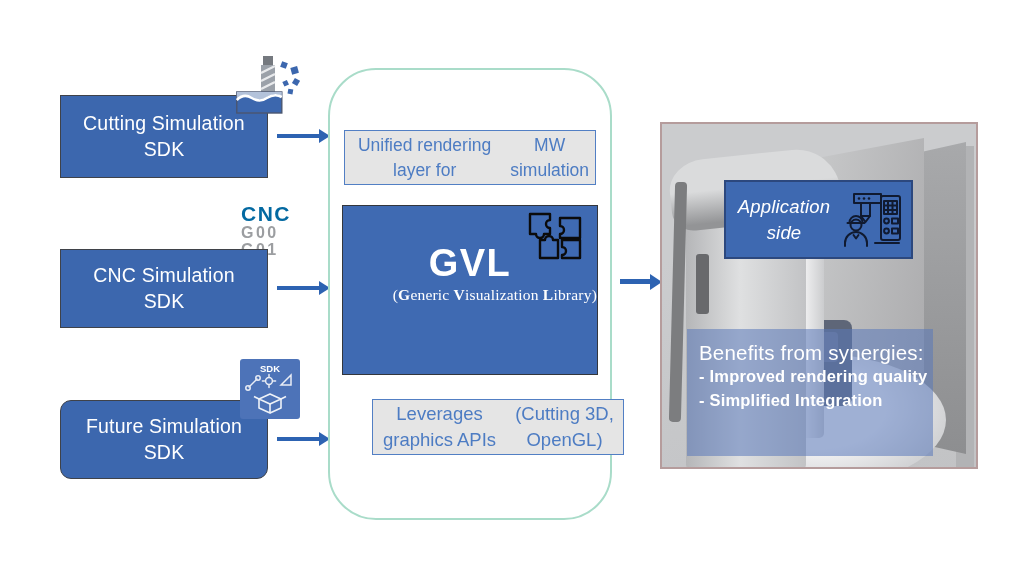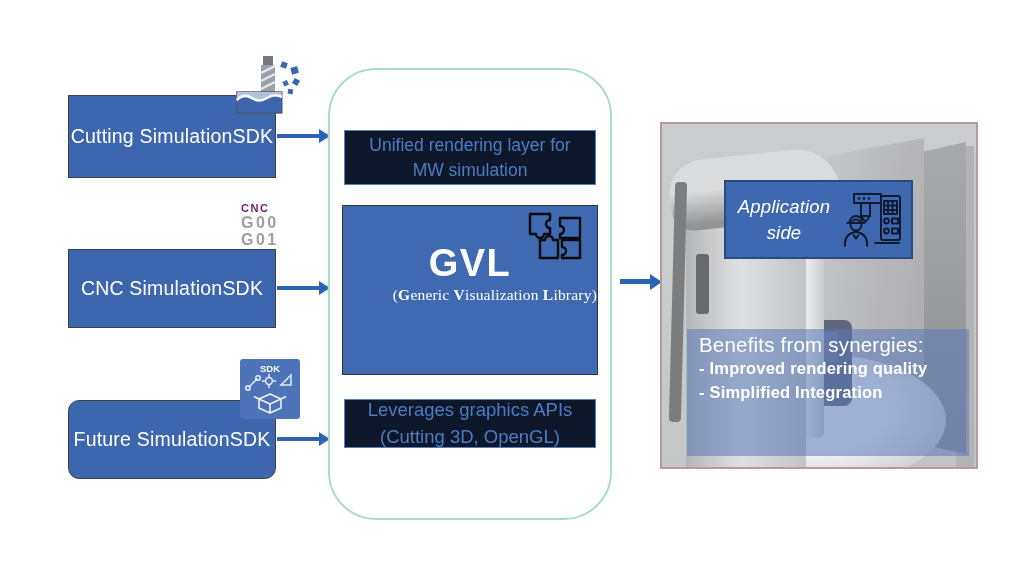--- a/index.html
+++ b/index.html
@@ -2,58 +2,58 @@
 <html><head>
 <meta charset="utf-8">
 <style>
   html,body{margin:0;padding:0;background:#fff;}
   .stage{
     position:relative;width:1024px;height:576px;background:#ffffff;
     font-family:"Liberation Sans",sans-serif;overflow:hidden;
   }
   
   .sdk-box{
-    position:absolute;left:68px;width:208px;
+    position:absolute;left:60px;width:208px;
     background:#3c67ae;border:1.5px solid #3f4249;box-sizing:border-box;
-    color:#fff;display:flex;flex-direction:row;align-items:center;justify-content:center;
+    color:#fff;display:flex;flex-direction:column;align-items:center;justify-content:center;
     font-size:19.5px;line-height:1.32;text-align:center;letter-spacing:.2px;
   }
   .sdk-box.b1{top:95px;height:83px;}
   .sdk-box.b2{top:249px;height:79px;}
   .sdk-box.b3{top:400px;height:79px;border-radius:11px;}
   
   .h-arrow{position:absolute;height:4px;background:#2d63b2;}
   .h-arrow::after{
     content:"";position:absolute;right:-11px;top:50%;transform:translateY(-50%);
     width:0;height:0;border-left:11px solid #2d63b2;
     border-top:7px solid transparent;border-bottom:7px solid transparent;
   }
   .a1{left:277px;top:134px;width:42px;}
   .a2{left:277px;top:286px;width:42px;}
   .a3{left:277px;top:437px;width:42px;}
   .a-main{left:620px;top:279px;width:30px;height:5px;}
   .a-main::after{border-left-width:12px;border-top-width:8px;border-bottom-width:8px;right:-12px;}
   
   .icon-cutting{position:absolute;left:236px;top:56px;}
   .gcode{position:absolute;left:241px;top:203px;font-weight:700;line-height:1.06;}
-  .gcode .cnc{color:#701a75;font-size:11px;letter-spacing:1.5px;}
+  .gcode .cnc{color:#0369a1;font-size:21px;letter-spacing:1.5px;}
   .gcode .gg{color:#9c9ea1;font-size:16px;letter-spacing:2.5px;}
   .icon-sdkpkg{position:absolute;left:240px;top:359px;z-index:3;}
   
   .gvl-container{
     position:absolute;left:328px;top:68px;width:284px;height:452px;box-sizing:border-box;
     border:2.5px solid #a9dcc9;border-radius:48px;background:#fff;
   }
   .note-box{
-    position:absolute;left:344px;width:252px;box-sizing:border-box;background:#0f172a;
+    position:absolute;left:344px;width:252px;box-sizing:border-box;background:#e5e5e5;
     border:1.5px solid #527fc4;color:#4d7cc3;font-size:17.5px;line-height:1.42;
-    display:flex;flex-direction:column;align-items:center;justify-content:center;text-align:center;
+    display:flex;flex-direction:row;align-items:center;justify-content:center;text-align:center;
   }
   .note-top{top:130px;height:55px;}
-  .note-bottom{top:399px;height:49px;font-size:18.5px;}
+  .note-bottom{top:399px;height:56px;font-size:18.5px;margin-left:28px;}
   .gvl-box{
     position:absolute;left:342px;top:205px;width:256px;height:170px;box-sizing:border-box;
     background:#3f6ab2;border:1.5px solid #33363c;color:#fff;
   }
   .gvl-title{margin-top:38px;text-align:center;font-size:38px;font-weight:800;letter-spacing:1.5px;line-height:1;}
   .gvl-sub{margin-top:4px;text-align:right;font-size:15.5px;letter-spacing:.2px;font-family:Liberation Serif, serif;}
   .gvl-sub b{font-weight:800;}
   .puzzle{position:absolute;right:9px;top:6px;}
   
   .app-panel{
@@ -81,22 +81,22 @@
     background:linear-gradient(180deg,#dadbdc 45%,#939496 92%);}
   .m-left-edge{left:10px;top:58px;width:12px;height:240px;background:#7c7d7f;transform:rotate(1.5deg);border-radius:4px;}
   .app-box{
     position:absolute;left:62px;top:56px;width:189px;height:79px;box-sizing:border-box;
     background:#3e69b1;border:2px solid rgba(22,34,64,.45);
     display:flex;align-items:center;color:#fff;z-index:5;font-style:italic;
   }
   .app-box .app-label{flex:1;text-align:center;font-size:18.5px;line-height:1.4;letter-spacing:.2px;}
   .app-box svg{margin-right:9px;}
   .benefits{
-    position:absolute;left:25px;top:205px;width:282px;height:127px;z-index:4;
-    background:rgba(90,120,185,0.55);color:#fff;box-sizing:border-box;padding:4px 0 0 12px;
+    position:absolute;left:25px;top:205px;width:246px;height:127px;z-index:4;
+    background:rgba(90,120,185,0.55);color:#fff;box-sizing:border-box;padding:12px 0 0 12px;
   }
   .benefits-title{font-size:20.5px;letter-spacing:.2px;}
   .benefit-item{font-size:16.5px;font-weight:700;line-height:1.45;letter-spacing:.2px;}
   .benefit-item:first-of-type{margin-top:27px;}
 </style>
 </head>
 <body>
 
 <div class="stage">
 

